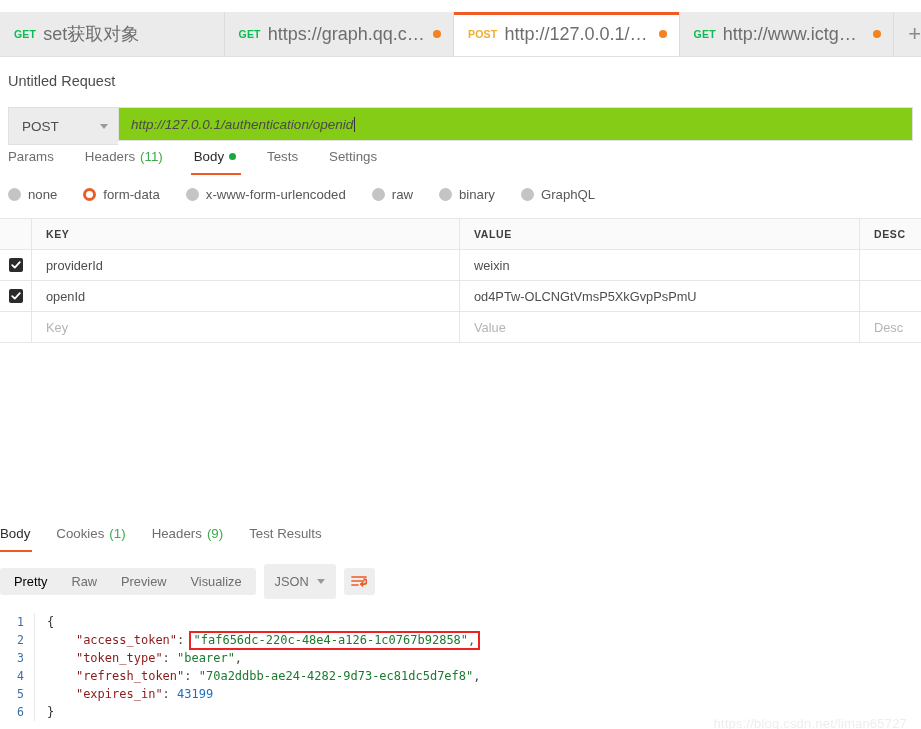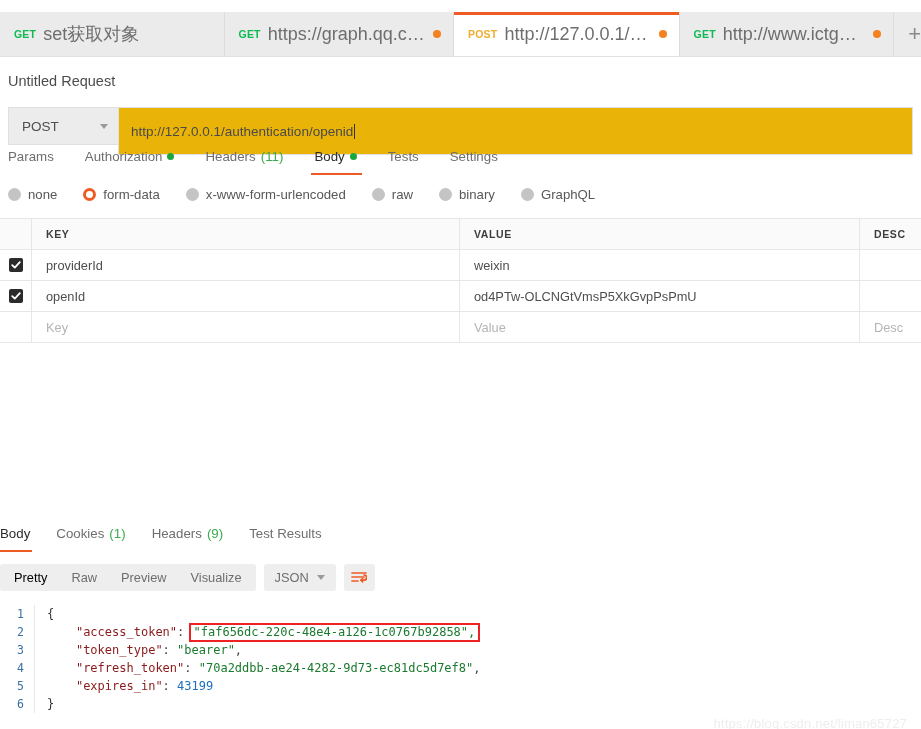--- a/index.html
+++ b/index.html
@@ -71,24 +71,24 @@
     display: flex; align-items: center; justify-content: space-between;
     padding: 0 10px 0 13px; font-size: 13.5px; color: #4e4e4e;
     cursor: pointer;
   }
   .caret {
     width: 0; height: 0;
     border-left: 4.5px solid transparent; border-right: 4.5px solid transparent;
     border-top: 5px solid #9a9a9a;
   }
   .url-input {
-    flex: 1; height: 48px;
-    background: #eab308; border: 1px solid #e0e0e0;
+    flex: 1; height: 34px;
+    background: #84cc16; border: 1px solid #e0e0e0;
     display: flex; align-items: center; padding-left: 12px;
-    font-size: 13.5px; color: #4a4a4a;
+    font-size: 13.5px; color: #4a4a4a; font-style: italic;
   }
   .caret-bar {
     display: inline-block; width: 1px; height: 15px;
     background: #333; margin-left: 1px;
   }
 
   
   .reqtabs {
     display: flex; align-items: flex-end; gap: 0;
     margin: 0 0 0 8px; height: 30px;
@@ -167,21 +167,21 @@
     display: flex; align-items: center; background: #eeeeee; border-radius: 3px;
     height: 27px; padding: 0 2px;
   }
   .seg .sgi {
     padding: 0 12px; font-size: 12.8px; color: #6e6e6e; cursor: pointer;
     line-height: 27px;
   }
   .seg .sgi.active { color: #000000; }
   .jsonsel {
     display:flex; align-items:center; gap: 8px; background: #eeeeee;
-    border-radius: 3px; height: 27px; padding: 0 11px; cursor: pointer;
+    border-radius: 3px; height: 35px; padding: 0 11px; cursor: pointer;
     font-size: 12.8px; color: #6e6e6e;
   }
   .wrapbtn {
     width: 31px; height: 27px; background: #eeeeee; border-radius: 3px;
     display: flex; align-items: center; justify-content: center; cursor: pointer;
   }
 
   
   .code {
     margin-top: 14px; font-family: "DejaVu Sans Mono", monospace;
@@ -248,24 +248,20 @@
       <span>http://127.0.0.1/authentication/openid</span>
         <span class="caret-bar"></span>
     </div>
   </div>
 
   <div class="reqtabs">
     <div class="rtab">
       <span>Params</span>
     </div>
     <div class="rtab">
-      <span>Authorization</span>
-      <span class="dot-green"></span>
-    </div>
-    <div class="rtab">
       <span>Headers</span>
       <span class="count-green">(11)</span>
     </div>
     <div class="rtab active">
       <span>Body</span>
       <span class="dot-green"></span>
     </div>
     <div class="rtab">
       <span>Tests</span>
     </div>

